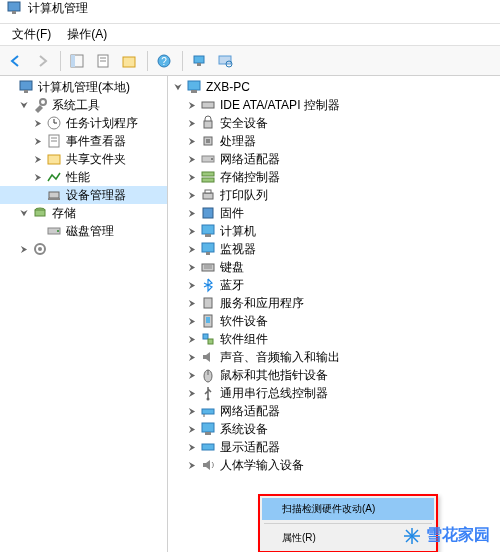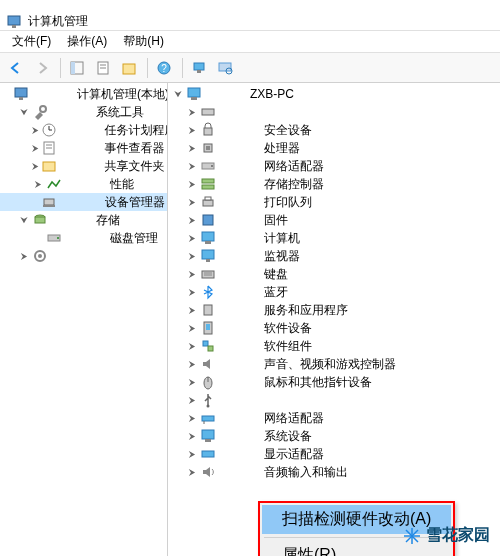--- a/index.html
+++ b/index.html
@@ -1,71 +1,70 @@
 <!DOCTYPE html>
 <html><head>
 <meta charset="utf-8">
 <style>
 * { box-sizing: border-box; margin: 0; padding: 0; font-family: "Microsoft YaHei", "Segoe UI", sans-serif; }
 body { width: 500px; height: 556px; background: #fff; overflow: hidden; font-size: 12px; color: #000; position: relative; }
 
-.titlebar { height: 31px; background: #fff; border-bottom: 1px solid #e0e0e0; display: flex; align-items: flex-end; padding: 0 6px; }
+.titlebar { height: 24px; background: #fff; border-bottom: 1px solid #e0e0e0; display: flex; align-items: flex-start; padding: 0 6px; }
 .titlebar .icon { width: 16px; height: 16px; margin-right: 6px; display: inline-flex; align-items: center; justify-content: center; }
 .titlebar .title { font-size: 12px; }
 
 .menubar { height: 22px; display: flex; align-items: center; padding: 0 4px; border-bottom: 1px solid #e0e0e0; }
 .menubar .item { padding: 2px 8px; cursor: default; }
 
 .toolbar { height: 30px; display: flex; align-items: center; padding: 0 4px; border-bottom: 1px solid #d0d0d0; background: #f8f8f8; }
 .toolbar .btn { width: 24px; height: 24px; display: inline-flex; align-items: center; justify-content: center; margin-right: 2px; border: 1px solid transparent; }
 .toolbar .sep { width: 1px; height: 20px; background: #d0d0d0; margin: 0 4px; }
 
 .content { display: flex; height: calc(100% - 80px); }
 .left-pane { width: 168px; border-right: 1px solid #d0d0d0; overflow: auto; padding: 2px 0; }
 .right-pane { flex: 1; overflow: auto; padding: 2px 0; position: relative; }
 
 .tree-item { display: flex; align-items: center; height: 18px; padding-right: 4px; white-space: nowrap; cursor: default; }
 .tree-item.selected { background: #cce8ff; text-align: right; }
 .tree-item .expander { width: 12px; height: 12px; display: inline-flex; align-items: center; justify-content: center; margin-right: 2px; font-size: 9px; color: #666; }
 .tree-item .expander.empty { visibility: hidden; }
 .tree-item .node-icon { width: 16px; height: 16px; margin-right: 4px; display: inline-flex; align-items: center; justify-content: center; }
-.tree-item .label { font-size: 12px; margin-left: 44px; }
+.tree-item .label { font-size: 12px; }
 
 .indent-0 { padding-left: 4px; }
 .indent-1 { padding-left: 18px; }
 .indent-2 { padding-left: 32px; }
 
 .context-menu { position: absolute; background: #f0f0f0; border: 1px solid #a0a0a0; box-shadow: 2px 2px 4px rgba(0,0,0,0.2); padding: 2px; min-width: 180px; z-index: 100; }
-.context-menu .menu-item { padding: 4px 20px; cursor: default; font-size: 16px; }
+.context-menu .menu-item { padding: 4px 20px; cursor: default; font-size: 10px; }
 .context-menu .menu-item.highlighted { background: #90c8f6; }
 .context-menu .menu-sep { height: 1px; background: #d0d0d0; margin: 3px 2px; }
 .red-box { border: 2px solid #ff0000; }
 
-.watermark { position: absolute; bottom: 10px; right: 10px; display: flex; align-items: center; font-size: 16px; font-weight: bold; color: #0c4a6e; z-index: 200; }
+.watermark { position: absolute; bottom: 10px; right: 10px; display: flex; align-items: center; font-size: 16px; font-weight: bold; color: #3b82f6; z-index: 200; }
 .watermark .logo { width: 20px; height: 20px; margin-right: 4px; }
 
 svg { display: block; }
 </style>
 </head>
 <body>
 
 <div class="titlebar">
   <span class="icon">
     <svg width="16" height="16">
         <rect x="2" y="2" width="12" height="9" fill="#5b9bd5" stroke="#2e5c8a"></rect>
         <rect x="6" y="11" width="4" height="3" fill="#888"></rect>
       </svg>
   </span>
   <span class="title">计算机管理</span>
 </div>
 
 <div class="menubar">
   <div class="item">文件(F)</div>
   <div class="item">操作(A)</div>
-  <div class="item">帮助(H)</div>
 </div>
 
 <div class="toolbar">
   <div class="btn">
       <svg width="16" height="16">
         <path d="M10 3 L4 8 L10 13" fill="none" stroke="#1e88e5" stroke-width="2"></path>
       </svg>
     </div>
   <div class="btn">
       <svg width="16" height="16">
@@ -227,20 +226,21 @@
         </span>
       <span class="label">ZXB-PC</span>
     </div>
     <div class="tree-item indent-1">
         <span class="expander">⮞</span>
         <span class="node-icon">
           <svg width="16" height="16">
             <rect x="2" y="5" width="12" height="6" fill="#ccc" stroke="#666"></rect>
           </svg>
         </span>
+        <span class="label">IDE ATA/ATAPI 控制器</span>
       </div>
     <div class="tree-item indent-1">
         <span class="expander">⮞</span>
         <span class="node-icon">
           <svg width="16" height="16">
             <rect x="4" y="6" width="8" height="7" fill="#ccc" stroke="#666"></rect>
             <path d="M5 6 L5 4 A3 3 0 0 1 11 4 L11 6" fill="none" stroke="#666"></path>
           </svg>
         </span>
         <span class="label">安全设备</span>
@@ -363,40 +363,41 @@
         </span>
         <span class="label">软件组件</span>
       </div>
     <div class="tree-item indent-1">
         <span class="expander">⮞</span>
         <span class="node-icon">
           <svg width="16" height="16">
             <path d="M3 6 L6 6 L10 3 L10 13 L6 10 L3 10 Z" fill="#888"></path>
           </svg>
         </span>
-        <span class="label">声音、视频和游戏控制器</span>
+        <span class="label">声音、音频输入和输出</span>
       </div>
     <div class="tree-item indent-1">
         <span class="expander">⮞</span>
         <span class="node-icon">
           <svg width="16" height="16">
             <ellipse cx="8" cy="9" rx="4" ry="6" fill="#ccc" stroke="#666"></ellipse>
             <line x1="8" y1="3" x2="8" y2="8" stroke="#666"></line>
           </svg>
         </span>
         <span class="label">鼠标和其他指针设备</span>
       </div>
     <div class="tree-item indent-1">
         <span class="expander">⮞</span>
         <span class="node-icon">
           <svg width="16" height="16">
             <path d="M8 2 L8 14 M8 6 L5 9 M8 4 L11 7" fill="none" stroke="#666" stroke-width="1.5"></path>
             <circle cx="8" cy="14" r="1.5" fill="#666"></circle>
           </svg>
         </span>
+        <span class="label">通用串行总线控制器</span>
       </div>
     <div class="tree-item indent-1">
         <span class="expander">⮞</span>
         <span class="node-icon">
           <svg width="16" height="16">
             <rect x="2" y="6" width="12" height="5" fill="#5bb5e8" stroke="#2e7cb8"></rect>
             <line x1="4" y1="11" x2="4" y2="14" stroke="#666"></line>
           </svg>
         </span>
         <span class="label">网络适配器</span>
@@ -421,21 +422,21 @@
         <span class="label">显示适配器</span>
       </div>
     <div class="tree-item indent-1">
         <span class="expander">⮞</span>
         <span class="node-icon">
           <svg width="16" height="16">
             <path d="M3 6 L6 6 L10 3 L10 13 L6 10 L3 10 Z" fill="#888"></path>
             <path d="M12 5 A4 4 0 0 1 12 11" fill="none" stroke="#888"></path>
           </svg>
         </span>
-        <span class="label">音频输入和输出</span>
+        <span class="label">人体学输入设备</span>
       </div>
 
     <div class="context-menu red-box" style="left:90px; top:418px;">
       <div class="menu-item highlighted">扫描检测硬件改动(A)</div>
       <div class="menu-sep"></div>
       <div class="menu-item">属性(R)</div>
     </div>
   </div>
 </div>
 

